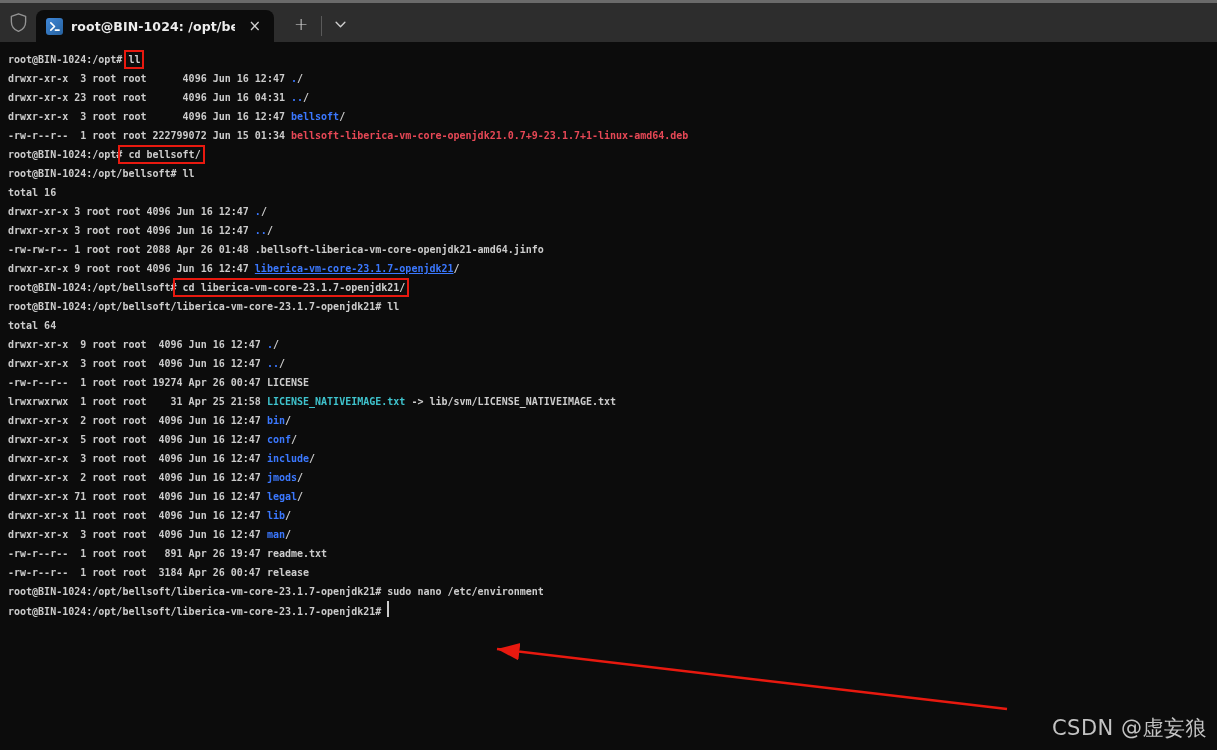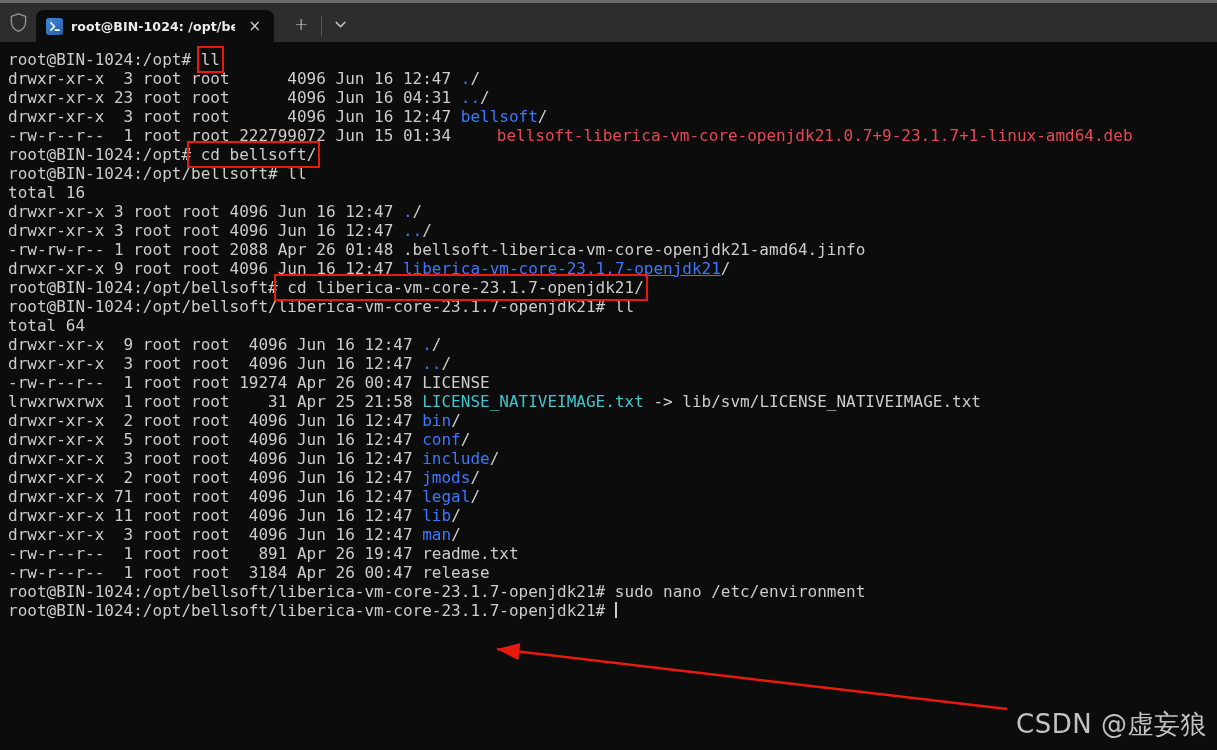--- a/index.html
+++ b/index.html
@@ -43,34 +43,34 @@
   }
   .tabbar-divider{width:1px;height:20px;background:#5a5a5a;margin:13px 4px 0 6px;}
   .dropdown-btn{
     margin-top:7px;width:28px;height:28px;display:flex;align-items:center;justify-content:center;
   }
   
   .terminal{
     position:absolute;left:0;top:42px;right:0;bottom:0;background:var(--bg);
     padding:8px 0 0 8px;
     font-family:"DejaVu Sans Mono","Liberation Mono",monospace;
-    font-size:16px;color:var(--fg);
+    font-size:10px;color:var(--fg);font-weight:bold;
   }
   .tline{white-space:pre;height:19px;line-height:19px;}
   .seg.b{color:var(--blue);}
   .seg.bu{color:var(--blue);text-decoration:underline;text-align:center;}
-  .seg.r{color:var(--red);margin-left:36px;}
+  .seg.r{color:var(--red);}
   .seg.c{color:var(--cyan);}
   .rbox{outline:2.5px solid var(--ann);outline-offset:2px;}
   .cursor{display:inline-block;width:2px;height:16px;background:#cccccc;vertical-align:-2px;}
   
   .arrow-overlay{position:absolute;left:0;top:0;pointer-events:none;}
   
   .watermark{
-    position:absolute;right:10px;bottom:8px;color:#c3c3c3;font-size:26px;
+    position:absolute;right:10px;bottom:8px;color:#c3c3c3;font-size:21px;
     font-family:"DejaVu Sans","Liberation Sans",sans-serif;letter-spacing:.5px;
   }
 </style>
 </head>
 <body>
 
 <div class="window-top-border"></div>
 <div class="titlebar">
   <div class="shield-wrap">
     <svg width="19" height="21" viewBox="0 0 24 26" fill="none">

